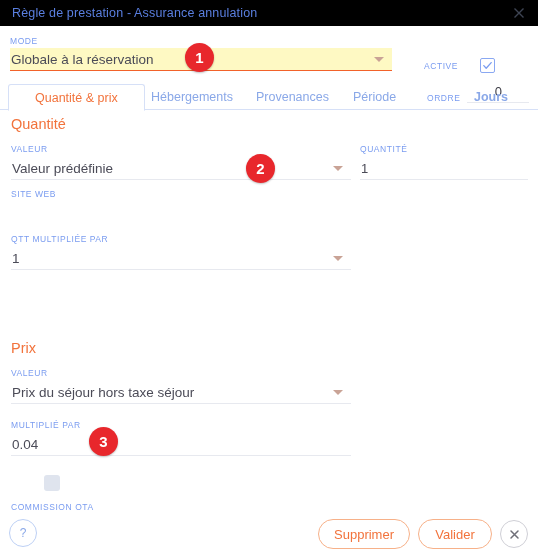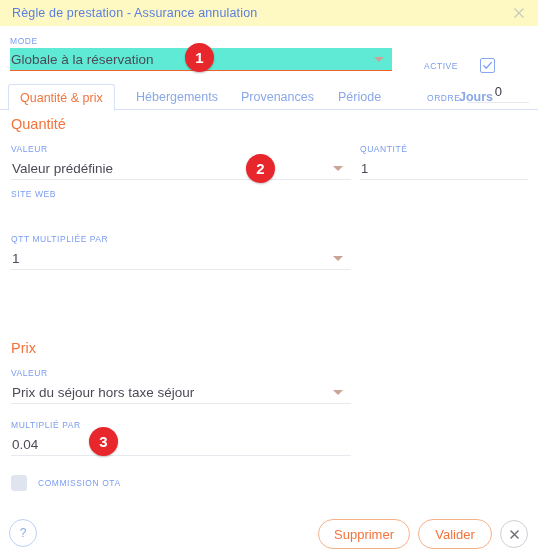--- a/index.html
+++ b/index.html
@@ -15,21 +15,21 @@
     position: relative;
     color: #4a4a55;
   }
 
   
   .titlebar {
     position: absolute;
     left: 0; top: 0;
     width: 538px;
     height: 26px;
-    background: #fef9c3;
+    background: #000000;
     display: flex;
     align-items: center;
     box-sizing: border-box;
     padding: 0 10px 0 12px;
   }
   .titlebar-text {
     font-size: 12.5px;
     color: #5a7fe0;
     letter-spacing: .15px;
     white-space: nowrap;
@@ -61,21 +61,21 @@
   }
 
   .mode-field {
     position: absolute;
     left: 10px; top: 10px;
     width: 382px;
   }
   .mode-box {
     margin-top: 2px;
     height: 23px;
-    background: #5eead4;
+    background: #fef9c3;
     border-bottom: 1.6px solid #f2622a;
     position: relative;
     display: flex;
     align-items: center;
     box-sizing: border-box;
     cursor: pointer;
   }
   .mode-value {
     font-size: 13.5px;
     color: #4b4b57;
@@ -140,21 +140,21 @@
     box-sizing: border-box;
   }
   .tab {
     position: absolute;
     top: 0;
     height: 26px;
     display: flex;
     align-items: center;
     font-size: 12.5px;
     color: #8aa8e8;
-    padding: 0 11px;
+    padding: 0 26px;
     box-sizing: border-box;
     cursor: pointer;
     white-space: nowrap;
   }
   .tab.active {
     color: #f2733c;
     background: #ffffff;
     border: 1px solid #d6e0f7;
     border-bottom: 1px solid #ffffff;
     border-top-left-radius: 3px;
@@ -187,20 +187,21 @@
   }
   .ff-value.small { font-size: 13px; }
 
   
   .commission-row {
     position: absolute;
     left: 11px; top: 475px;
     display: flex;
     align-items: center;
     gap: 11px;
+    flex-direction: column;
   }
   .checkbox-flat {
     width: 16px; height: 16px;
     background: #dfe4ee;
     border-radius: 3px;
     cursor: pointer;
   }
 
   
   .footer {

